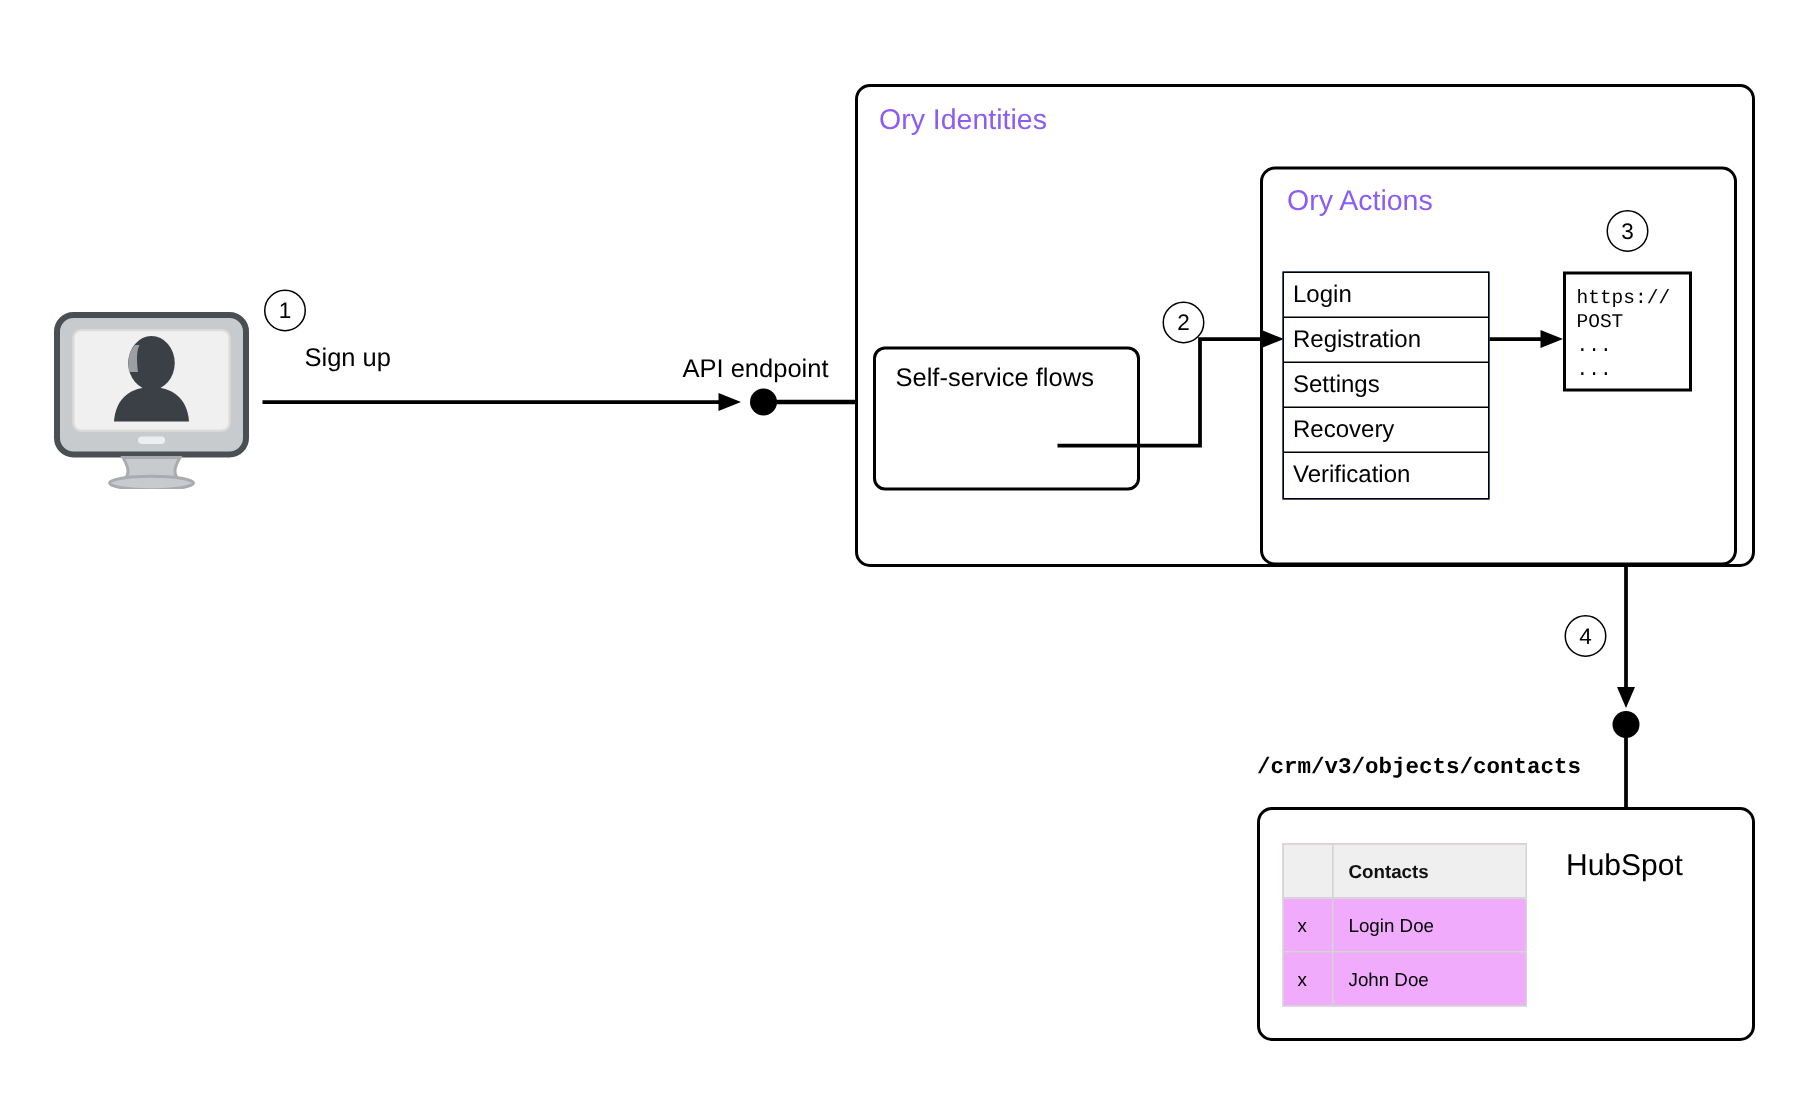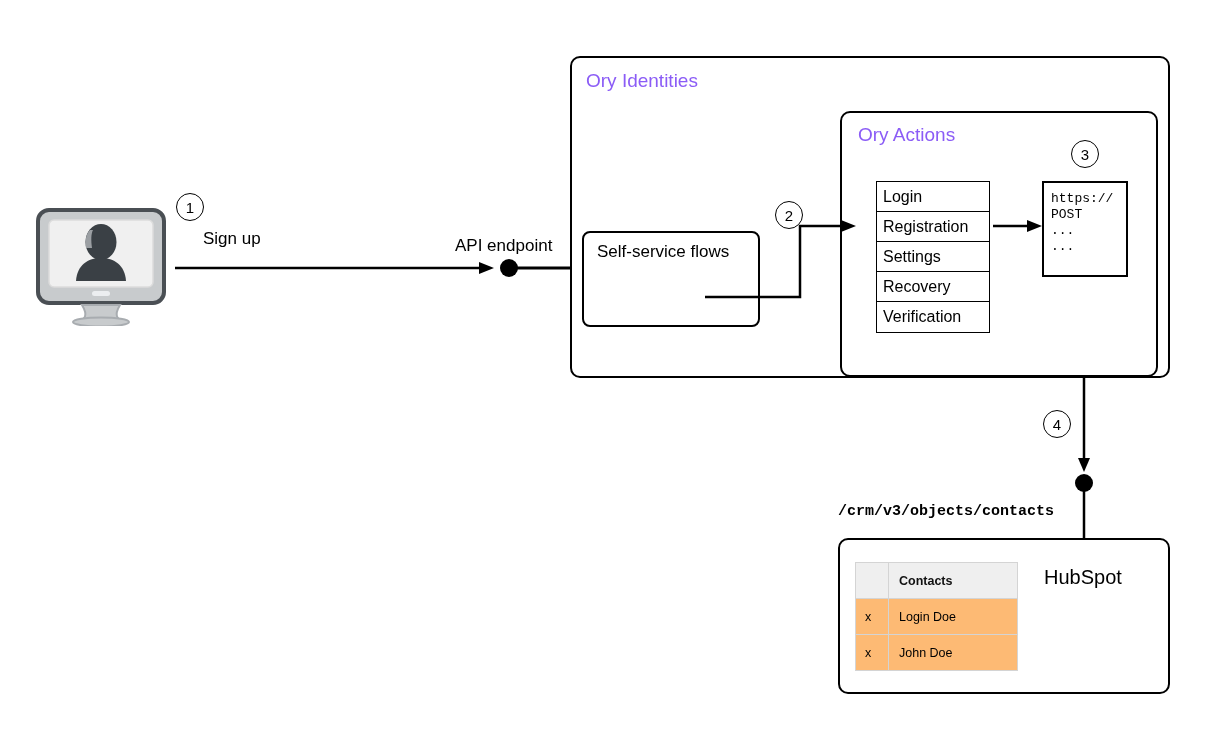--- a/index.html
+++ b/index.html
@@ -56,43 +56,42 @@
   
   #ory-actions {
     left: 840px; top: 111px; width: 318px; height: 266px;
     background: #fff;
     z-index: 4;
   }
   #ory-actions-title { left: 16px; top: 11px; }
 
   
   #actions-list {
-    left: 855px; top: 181px; width: 114px;
+    left: 855px; top: 181px; width: 138px;
     border: 1px solid #000;
     box-sizing: border-box;
     background: #1d4ed8;
     z-index: 6;
-    margin-left: 21px;
   }
   .action-row {
     height: 30px;
     box-sizing: border-box;
     border-bottom: 1px solid #000;
     display: flex;
     align-items: center;
     padding-left: 6px;
     font-size: 16px;
     background: #fff;
     white-space: nowrap;
   }
   .action-row:last-child { border-bottom: none; }
 
   
   #code-box {
-    left: 1042px; top: 181px; width: 86px; height: 96px;
+    left: 1042px; top: 181px; width: 86px; height: 80px;
     border: 2px solid #000;
     box-sizing: border-box;
     background: #fff;
     z-index: 6;
     padding: 8px 0 0 7px;
   }
   #code-box .code-line {
     font-family: "Liberation Mono", monospace;
     font-size: 13px;
     line-height: 16px;
@@ -107,21 +106,21 @@
     background: #fff;
   }
   #hubspot-label {
     position: absolute; left: 1044px; top: 565px;
     font-size: 20px; line-height: 24px; white-space: nowrap; z-index: 6;
   }
   #contacts-table {
     left: 855px; top: 562px; width: 163px;
     border-collapse: collapse;
     z-index: 6;
-    background: #fdba74;
+    background: #f0abfc;
   }
   #contacts-table td, #contacts-table th {
     border: 1px solid #d4d4d4;
     font-size: 12.5px;
     height: 36px;
     padding: 0 0 0 10px;
     text-align: left;
     box-sizing: border-box;
     font-weight: normal;
     color: #000;

